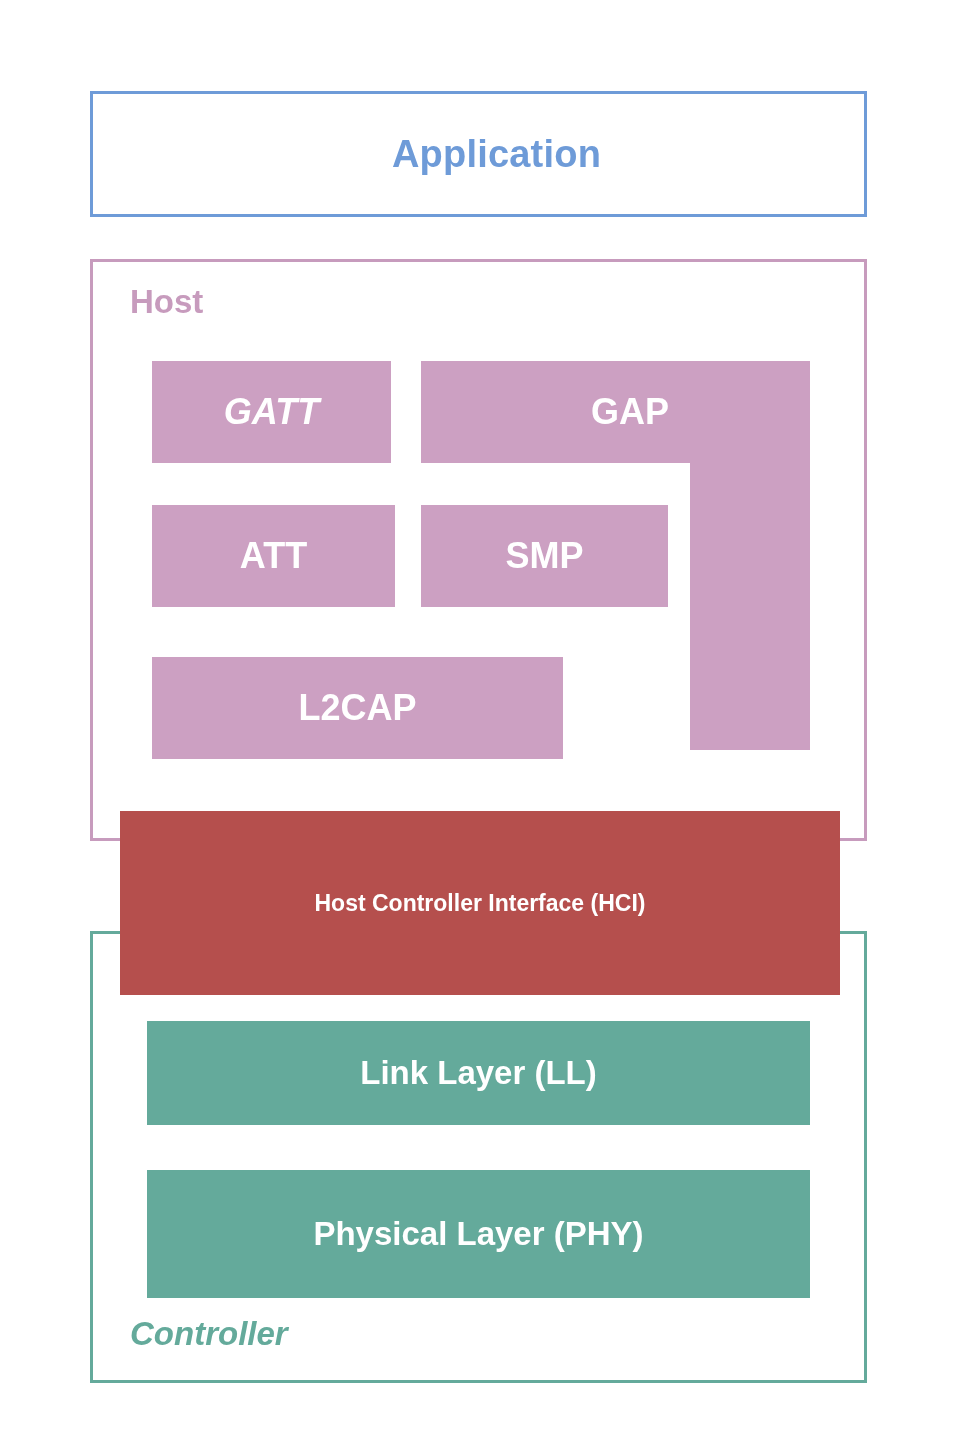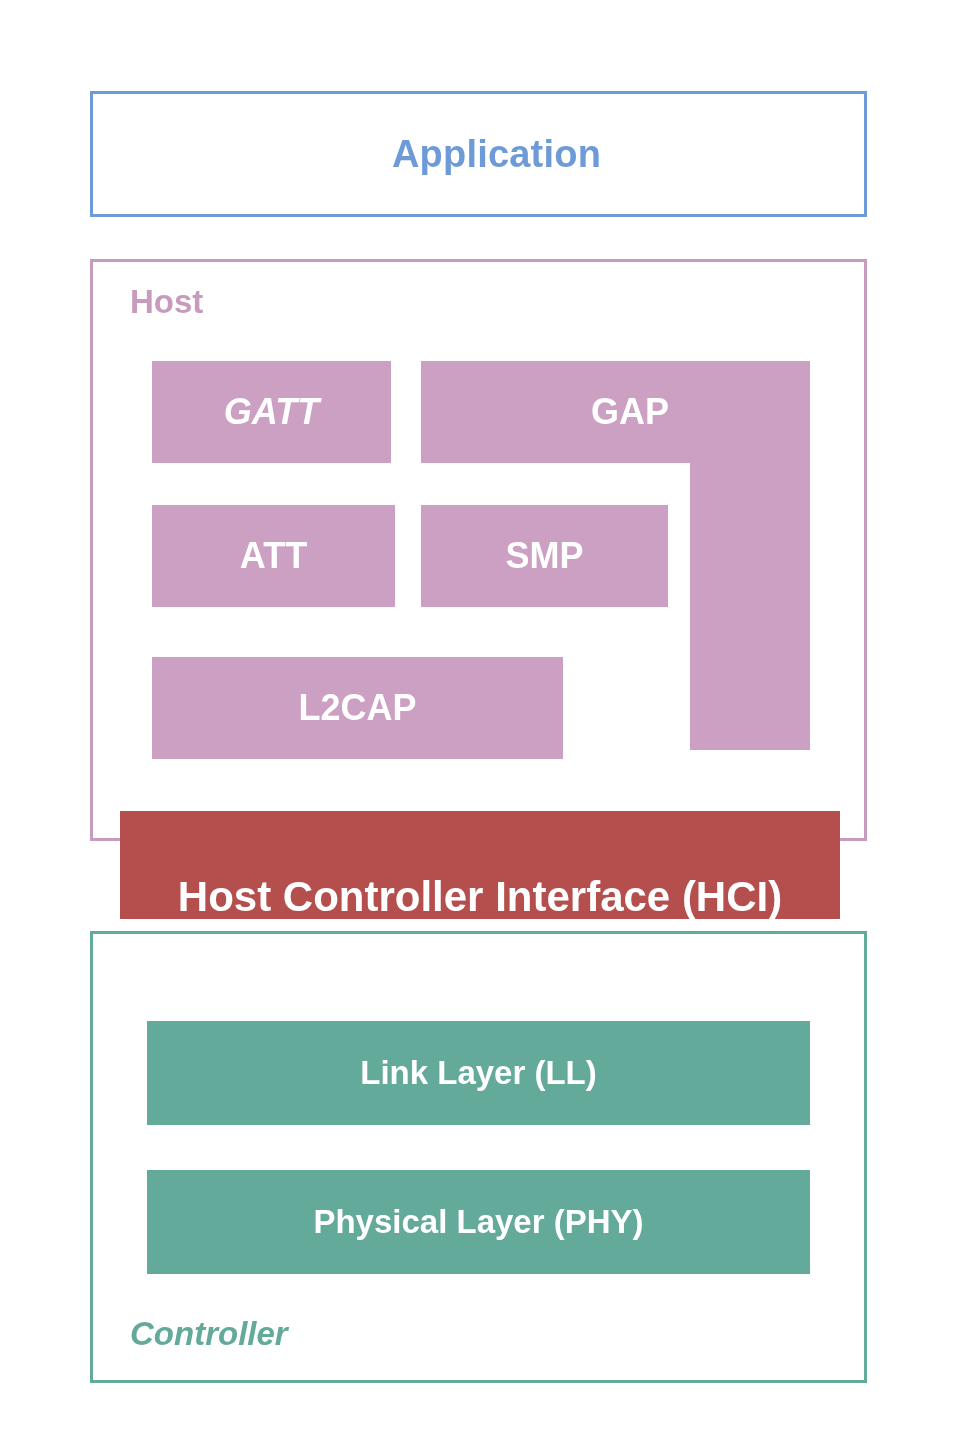--- a/index.html
+++ b/index.html
@@ -130,33 +130,32 @@
 
   
   #block-l2cap {
     left: 152px;  top: 648px;  width: 411px; height: 102px;
     font-size: 36px;
     margin-top: 9px;
   }
 
   
   #block-hci {
-    left: 120px;  top: 811px;  width: 720px; height: 108px;
-    font-size: 42px;
+    left: 120px;  top: 811px;  width: 720px; height: 184px;
+    font-size: 23px;
     z-index: 5;
-    align-items: flex-end;
   }
 
   
   #block-ll {
     left: 147px;  top: 1021px;  width: 663px; height: 104px;
     font-size: 33px;
   }
   #block-phy {
-    left: 147px;  top: 1170px;  width: 663px; height: 104px;
+    left: 147px;  top: 1170px;  width: 663px; height: 128px;
     font-size: 33px;
   }
 </style>
 </head>
 <body style="background: rgb(255, 255, 255);">
 
 <div id="stage" style="--app-color: #6e9bd8; --host-color: #c79bbd; --ctrl-color: #64aa9b; --host-fill: #cca0c2; --ctrl-fill: #64aa9b; --hci-fill: #b54f4d;">
 
   <div class="frame" id="application-frame">
     <span id="application-label">Application</span>

